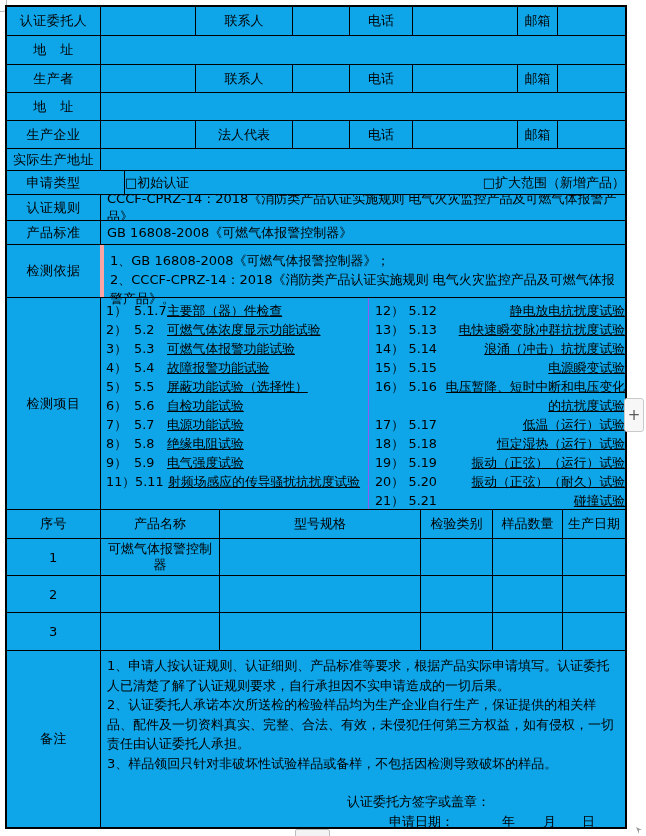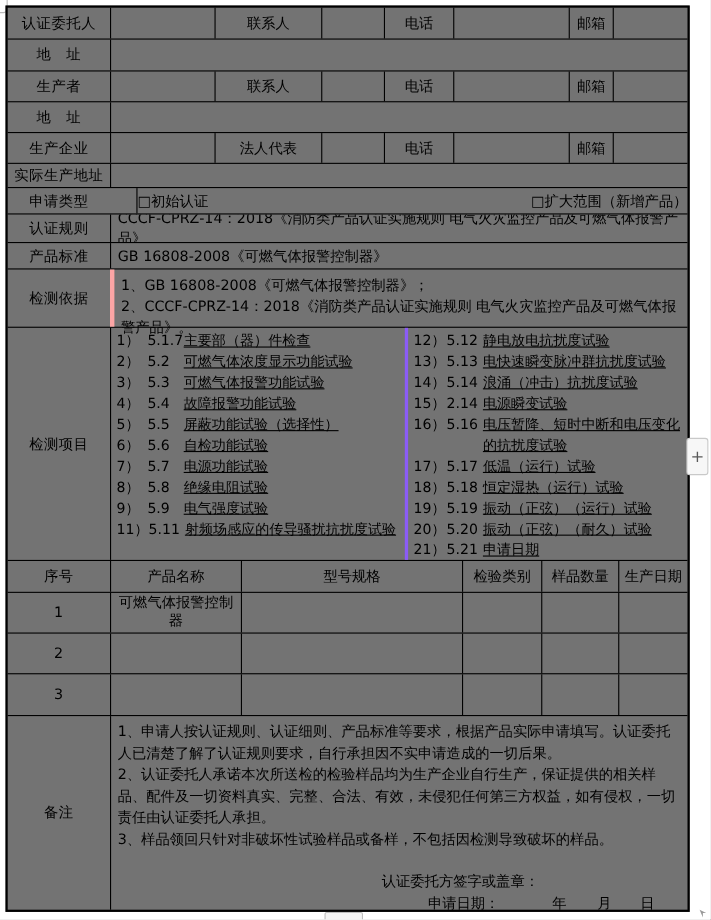--- a/index.html
+++ b/index.html
@@ -1,40 +1,40 @@
 <!DOCTYPE html>
 <html><head>
 <meta charset="utf-8">
 <style>
   html,body{margin:0;padding:0;background:#ffffff;}
   *{box-sizing:border-box;}
   .page{position:relative;width:646px;height:836px;background:#ffffff;overflow:hidden;
         font-family:"DejaVu Sans",sans-serif;color:#000;font-size:13px;}
-  .tbl{position:absolute;left:5px;top:5px;width:622px;border:2px solid #000;background:#737373;}
+  .tbl{position:absolute;left:5px;top:5px;width:622px;border:2px solid #000;background:#0ea5e9;}
   .row{display:flex;align-items:stretch;}
   .row + .row{border-top:1px solid #000;}
   .cell{display:flex;align-items:center;justify-content:center;overflow:hidden;}
   .cell + .cell{border-left:1px solid #000;}
   .lab{width:93px;flex:0 0 93px;text-align:center;letter-spacing:0.5px;}
   .fill{flex:1 1 auto;}
   
   .w-val{flex:0 0 95px;}
   .w-c1{flex:0 0 97px;}
   .w-b1{flex:0 0 57px;}
   .w-c2{flex:0 0 63px;}
   .w-b2{flex:0 0 105px;}
   .w-c3{flex:0 0 40px;}
   
   .val-left{justify-content:flex-start;padding-left:6px;}
   .opts{display:flex;justify-content:space-between;align-items:center;gap:22px;flex:1;margin-left:24px;}
   
   .basis{flex:1;display:block;padding:6px 6px 0 6px;line-height:19px;}
   
   .items-col{flex:0 0 268px;display:block;padding:3px 0 0 5px;font-size:12.8px;line-height:19px;}
-  .items-col.right{flex:1 1 auto;border-left:3px solid #8b5cf6;}
+  .items-col.right{flex:1 1 auto;border-left:1px solid #8b5cf6;text-align:right;}
   .ti{display:flex;align-items:flex-start;}
   .ti-n{flex:0 0 28px;}
   .items-col.right .ti-n{flex:0 0 30px;}
   .ti-c{flex:0 0 33px;}
   .ti-t{flex:1 1 auto;text-decoration:underline;}
   .items-col.left .ti-t{white-space:nowrap;}
   
   .w-name{flex:0 0 119px;text-align:right;}
   .w-model{flex:0 0 201px;}
   .w-cat{flex:0 0 72px;}
@@ -208,21 +208,21 @@
             <span class="ti-c">5.13</span>
             <span class="ti-t">电快速瞬变脉冲群抗扰度试验</span>
           </div>
         <div class="ti">
             <span class="ti-n">14）</span>
             <span class="ti-c">5.14</span>
             <span class="ti-t">浪涌（冲击）抗扰度试验</span>
           </div>
         <div class="ti">
             <span class="ti-n">15）</span>
-            <span class="ti-c">2.14</span>
+            <span class="ti-c">5.15</span>
             <span class="ti-t">电源瞬变试验</span>
           </div>
         <div class="ti">
             <span class="ti-n">16）</span>
             <span class="ti-c">5.16</span>
             <span class="ti-t">电压暂降、短时中断和电压变化的抗扰度试验</span>
           </div>
         <div class="ti">
             <span class="ti-n">17）</span>
             <span class="ti-c">5.17</span>
@@ -239,21 +239,21 @@
             <span class="ti-t">振动（正弦）（运行）试验</span>
           </div>
         <div class="ti">
             <span class="ti-n">20）</span>
             <span class="ti-c">5.20</span>
             <span class="ti-t">振动（正弦）（耐久）试验</span>
           </div>
         <div class="ti">
             <span class="ti-n">21）</span>
             <span class="ti-c">5.21</span>
-            <span class="ti-t">申请日期</span>
+            <span class="ti-t">碰撞试验</span>
           </div>
       </div>
     </div>
 
     <div class="row" style="height:29px">
       <div class="cell lab">序号</div>
       <div class="cell w-name">产品名称</div>
       <div class="cell w-model">型号规格</div>
       <div class="cell w-cat">检验类别</div>
       <div class="cell w-qty">样品数量</div>

